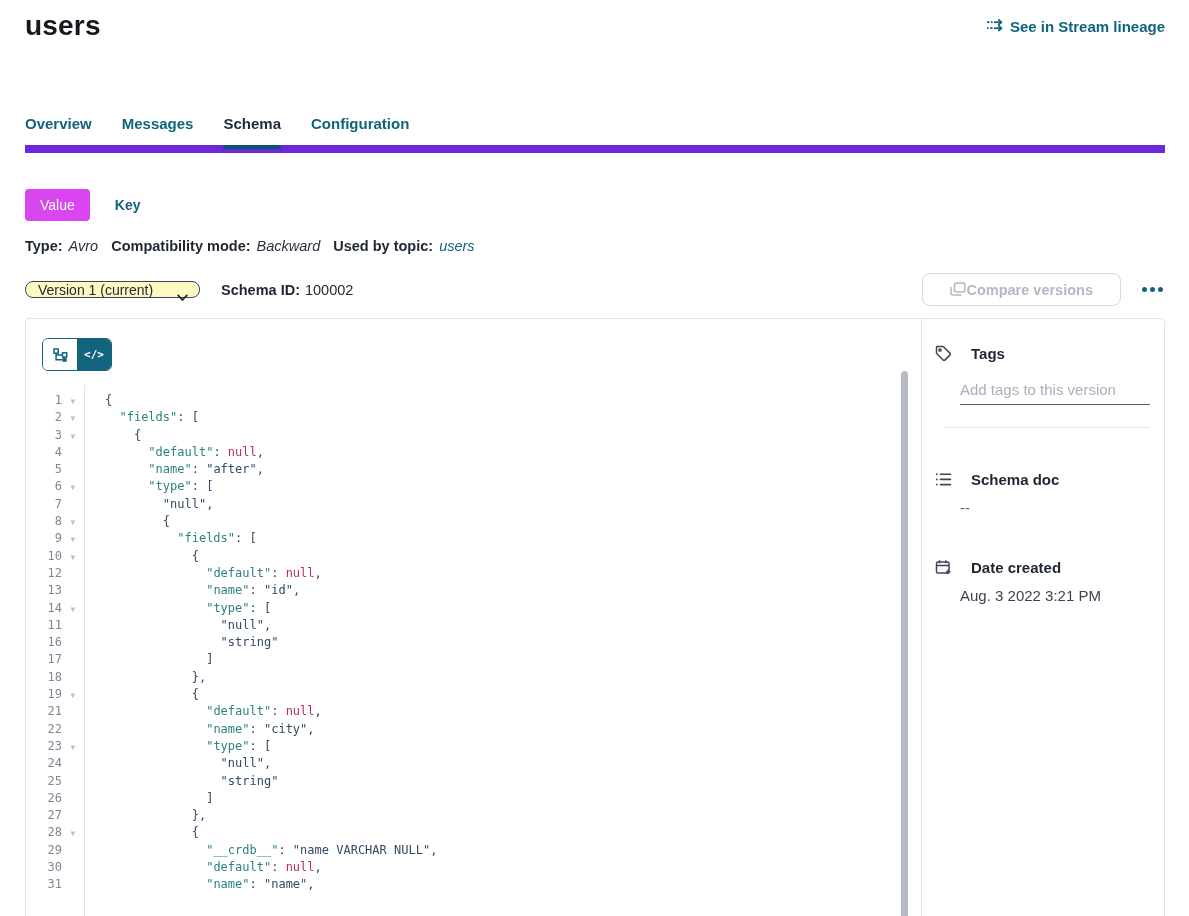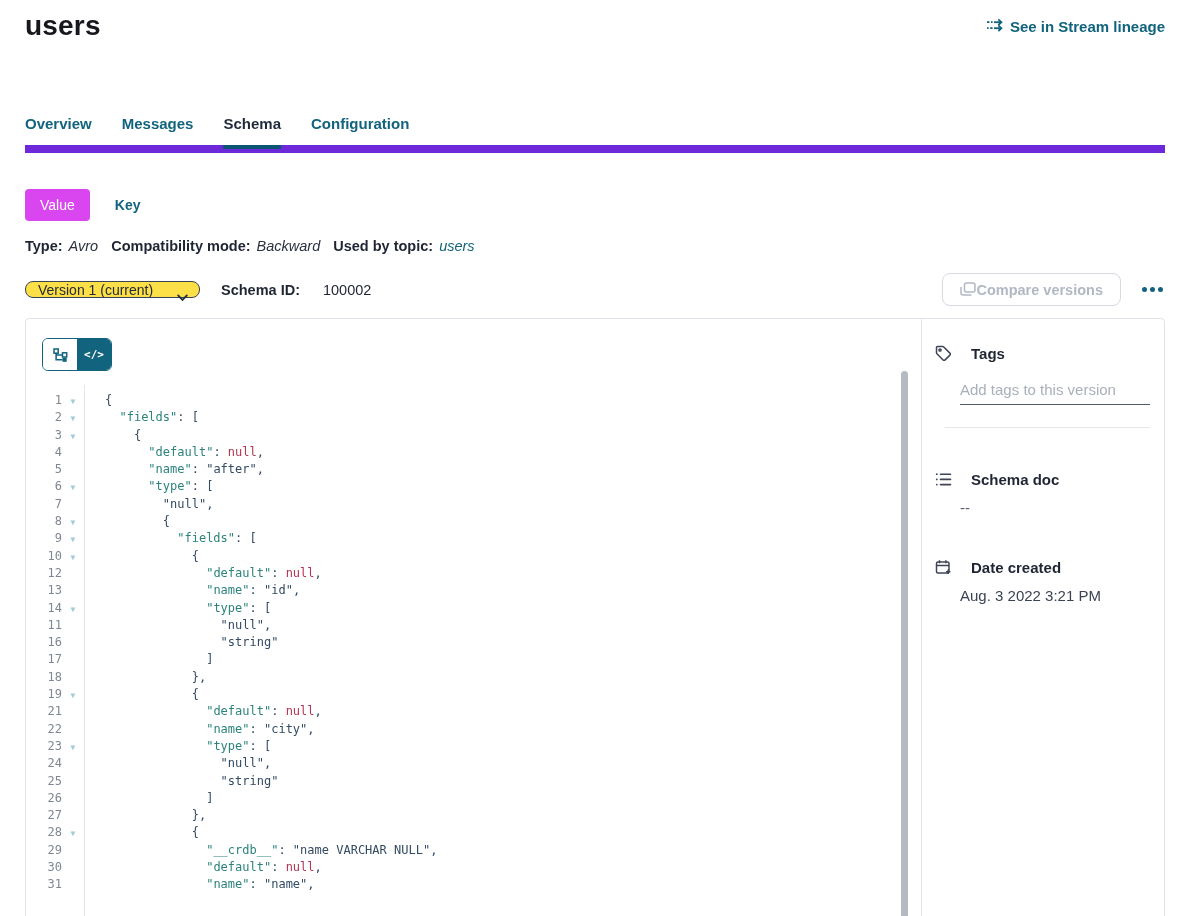--- a/index.html
+++ b/index.html
@@ -28,27 +28,27 @@
   .meta { display:flex; gap:13px; margin-top:17px; font-size:14.5px; }
   .meta .grp { display:flex; gap:6px; }
   .meta .lbl { font-weight:700; color:#1f2533; }
   .meta .val { color:#2b3140;font-style:italic; }
   .meta .val.link { color:#11637e; cursor:pointer; }
 
   
   .toolbar { display:flex; align-items:center; margin-top:19px; }
   .sel-wrap { position:relative; }
   select.version { appearance:none; -webkit-appearance:none; width:175px; height:17px;
-    border:1px solid #3b4254; border-radius:8px; background:#fde047; font-family:inherit;
+    border:1px solid #3b4254; border-radius:8px; background:#fef9c3; font-family:inherit;
     font-size:14px; color:#232a38; padding:0 30px 0 12px; cursor:pointer; }
   .sel-chev { position:absolute; right:12px; top:13px; pointer-events:none; }
-  .sid { display:flex; gap:23px; margin-left:21px; font-size:14.5px; align-items:center; }
+  .sid { display:flex; gap:5px; margin-left:21px; font-size:14.5px; align-items:center; }
   .sid .lbl { font-weight:700; }
   .tb-right { margin-left:auto; display:flex; align-items:center; gap:19px; }
-  .btn { display:flex; align-items:center; height:33px; padding:0 17px;
+  .btn { display:flex; align-items:center; height:33px; padding:0 27px;
     border-radius:8px; font-size:14.5px; font-weight:700; font-family:inherit;
     background:#fff; cursor:pointer;justify-content:center; }
   .btn.disabled { border:1px solid #d6d9e0; color:#b2b8c3; cursor:default; }
   .btn.primary { border:1px solid #11637e; color:#11637e; }
   .more { display:flex; gap:3px; cursor:pointer; padding:4px 2px; }
   .more i { width:5px; height:5px; border-radius:50%; background:#11637e; }
 
   
   .panel { margin-top:12px; border:1px solid #e1e3e8; border-radius:4px; height:615px;
     display:flex; overflow:hidden; }

